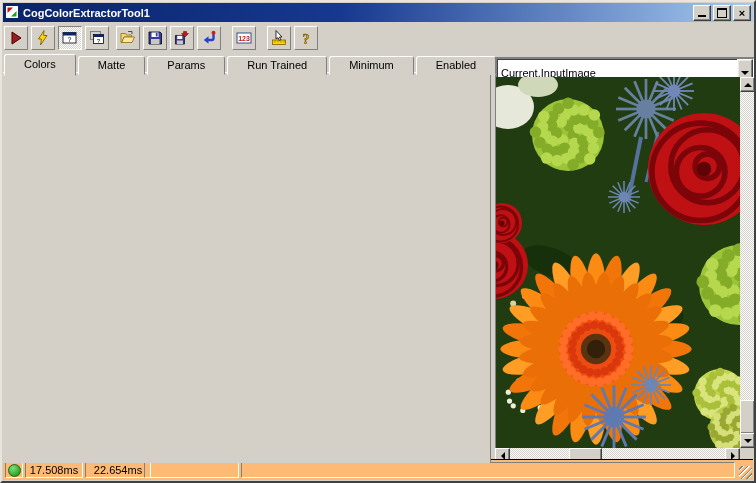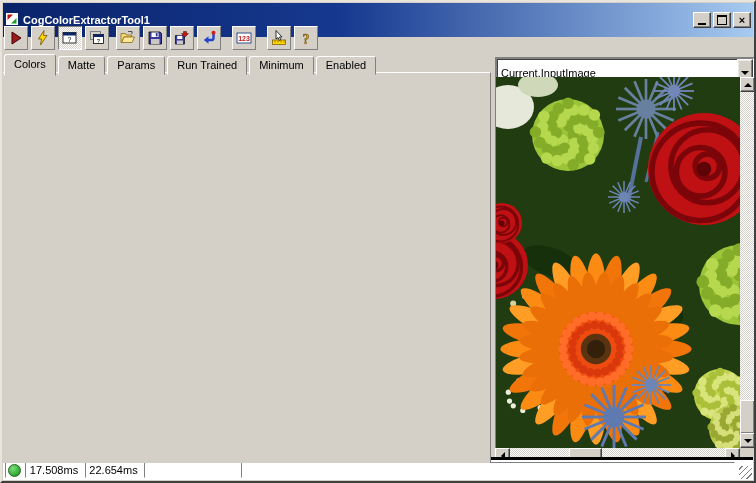--- a/index.html
+++ b/index.html
@@ -1,21 +1,21 @@
 <!DOCTYPE html>
 <html><head>
 <meta charset="utf-8">
 <style>
   html,body{margin:0;padding:0;}
   body{width:756px;height:483px;font-family:"Liberation Sans",sans-serif;font-size:11px;color:#000;}
   .window{position:relative;width:756px;height:483px;box-sizing:border-box;background:#d4d0c8;
           border:2px solid;border-color:#e9e5dd #404040 #404040 #e9e5dd;overflow:hidden;}
   .abs{position:absolute;}
   
-  .titlebar{position:absolute;left:1px;top:1px;right:1px;height:34px;
+  .titlebar{position:absolute;left:1px;top:1px;right:1px;height:19px;
             background:linear-gradient(90deg,#0a246a 0%,#16388f 45%,#a6caf0 100%);
             display:flex;align-items:center;padding:0 2px;}
   .title-text{color:#fff;font-weight:bold;margin-left:4px;flex:1;white-space:nowrap;}
   .winbtn{width:16px;height:14px;background:#d4d0c8;border:1px solid;border-color:#fff #404040 #404040 #fff;
           box-shadow:inset -1px -1px 0 #808080;display:flex;align-items:center;justify-content:center;margin-left:2px;}
   .glyph-min{width:8px;height:2px;background:#000;margin-top:7px;}
   .glyph-max{width:8px;height:7px;border:1px solid #000;border-top:2px solid #000;}
   .glyph-close{font-weight:bold;font-size:11px;line-height:10px;}
   
   .toolbar{position:absolute;left:1px;top:22px;right:1px;height:28px;display:flex;align-items:center;padding-left:1px;}
@@ -23,21 +23,21 @@
         display:flex;align-items:center;justify-content:center;margin-right:3px;}
   .tbtn svg{display:block;}
   .tbtn.pressed{border-color:#808080 #fff #fff #808080;}
   .dither{background-color:#fff;
     background-image:linear-gradient(45deg,#d4d0c8 25%,transparent 25%,transparent 75%,#d4d0c8 75%),
                      linear-gradient(45deg,#d4d0c8 25%,transparent 25%,transparent 75%,#d4d0c8 75%);
     background-size:2px 2px;background-position:0 0,1px 1px;}
   .tb-gap{width:4px;}
   
   .tabstrip{position:absolute;left:2px;top:52px;display:flex;align-items:flex-end;z-index:3;}
-  .tab{height:17px;line-height:17px;padding:0 9px;background:#d4d0c8;margin-right:2px;
+  .tab{height:17px;line-height:17px;padding:0 19px;background:#d4d0c8;margin-right:2px;
        border:1px solid;border-color:#fff #808080 #d4d0c8 #fff;border-radius:3px 3px 0 0;}
   .tab.active{height:20px;line-height:19px;margin-bottom:-1px;z-index:4;position:relative;}
   .tabpage{position:absolute;left:1px;top:70px;width:487px;height:390px;background:#d4d0c8;
            border-top:1px solid #fff;border-right:1px solid #808080;z-index:2;}
   
   .sunken{background:#fff;border:2px solid;border-color:#808080 #fff #fff #808080;
           box-shadow:inset 1px 1px 0 #404040;box-sizing:border-box;}
   .btn3d{background:#d4d0c8;border:1px solid;border-color:#fff #404040 #404040 #fff;
          box-shadow:inset -1px -1px 0 #808080,inset 1px 1px 0 #eceae3;box-sizing:border-box;
          display:flex;align-items:center;justify-content:center;}
@@ -86,21 +86,21 @@
   
   .imgview{position:absolute;left:493px;top:75px;width:245px;height:371px;overflow:hidden;background:#203c10;
            border-left:1px solid #808080;box-sizing:content-box;}
   .sb-btn{position:absolute;background:#d4d0c8;border:1px solid;border-color:#fff #404040 #404040 #fff;
           box-shadow:inset -1px -1px 0 #808080;display:flex;align-items:center;justify-content:center;box-sizing:border-box;}
   .sb-track-v{position:absolute;left:738px;top:75px;width:15px;height:371px;}
   .sb-track-h{position:absolute;left:493px;top:446px;width:245px;height:15px;}
   .sb-thumb{position:absolute;background:#d4d0c8;border:1px solid;border-color:#fff #404040 #404040 #fff;
             box-shadow:inset -1px -1px 0 #808080;box-sizing:border-box;}
   
-  .statusbar{position:absolute;left:1px;right:1px;bottom:1px;height:20px;background:#ffffff;border-top:3px solid #000000;}
+  .statusbar{position:absolute;left:1px;right:1px;bottom:1px;height:20px;background:#fdba74;border-top:1px solid #000000;}
   .panel{position:absolute;top:2px;height:16px;border:1px solid;border-color:#808080 #fff #fff #808080;
          box-sizing:border-box;display:flex;align-items:center;justify-content:center;white-space:nowrap;}
   .led{width:11px;height:11px;border-radius:50%;background:radial-gradient(circle at 35% 30%,#7ce07c,#2ea52e 70%,#1d7a1d);
        border:1px solid #1e641e;}
   .grip{position:absolute;right:1px;bottom:1px;width:13px;height:13px;
         background:repeating-linear-gradient(135deg,transparent 0 2px,#808080 2px 3px,#fff 3px 4px);}
   .trained{position:absolute;left:14px;top:434px;font-size:17px;font-style:italic;letter-spacing:1px;}
 </style>
 </head>
 <body>
@@ -1078,18 +1078,18 @@
     <span class="sb-btn" style="left:230px;top:0;width:15px;height:15px;">
         <span class="arr-right"></span>
       </span>
   </div>
 
   <div class="statusbar">
     <span class="panel" style="left:2px;width:18px;">
         <span class="led"></span>
       </span>
     <span class="panel" style="left:22px;width:58px;">17.508ms</span>
-    <span class="panel" style="left:82px;width:57px;">22.654ms</span>
+    <span class="panel" style="left:82px;width:66px;">22.654ms</span>
     <span class="panel" style="left:141px;width:95px;"></span>
     <span class="panel" style="left:238px;right:18px;"></span>
     <span class="grip"></span>
   </div>
 </div>
 
 </body></html>

